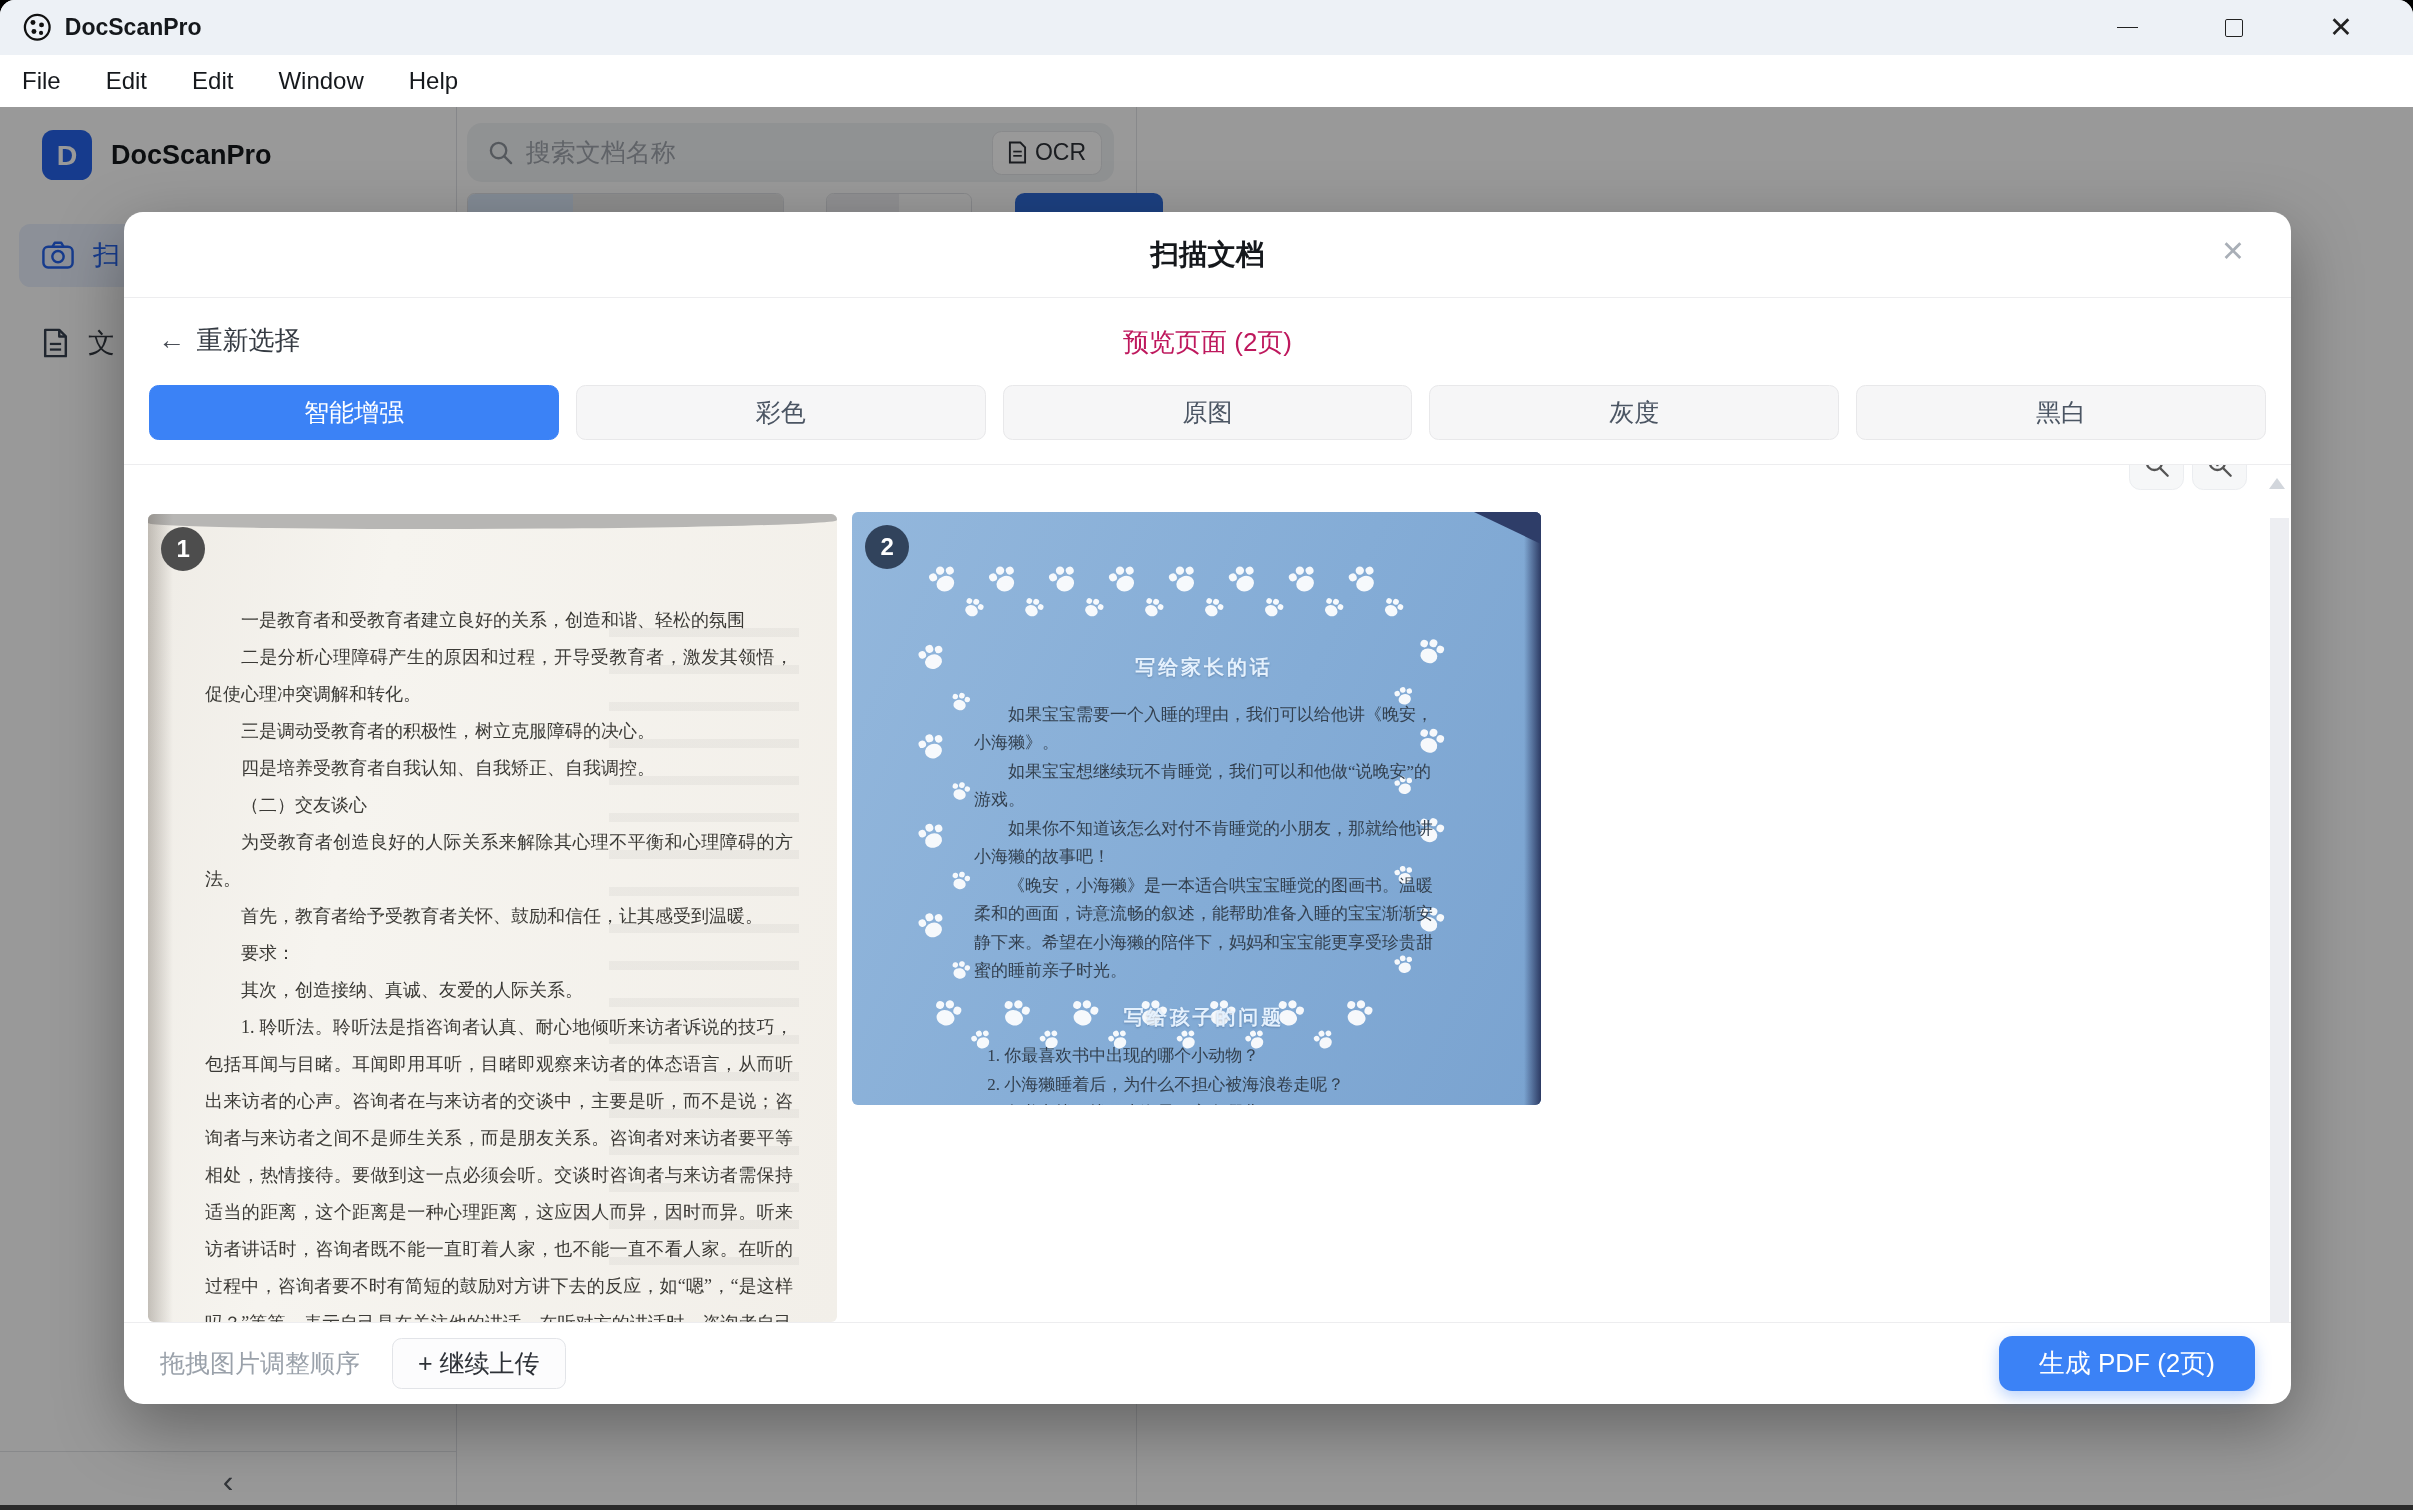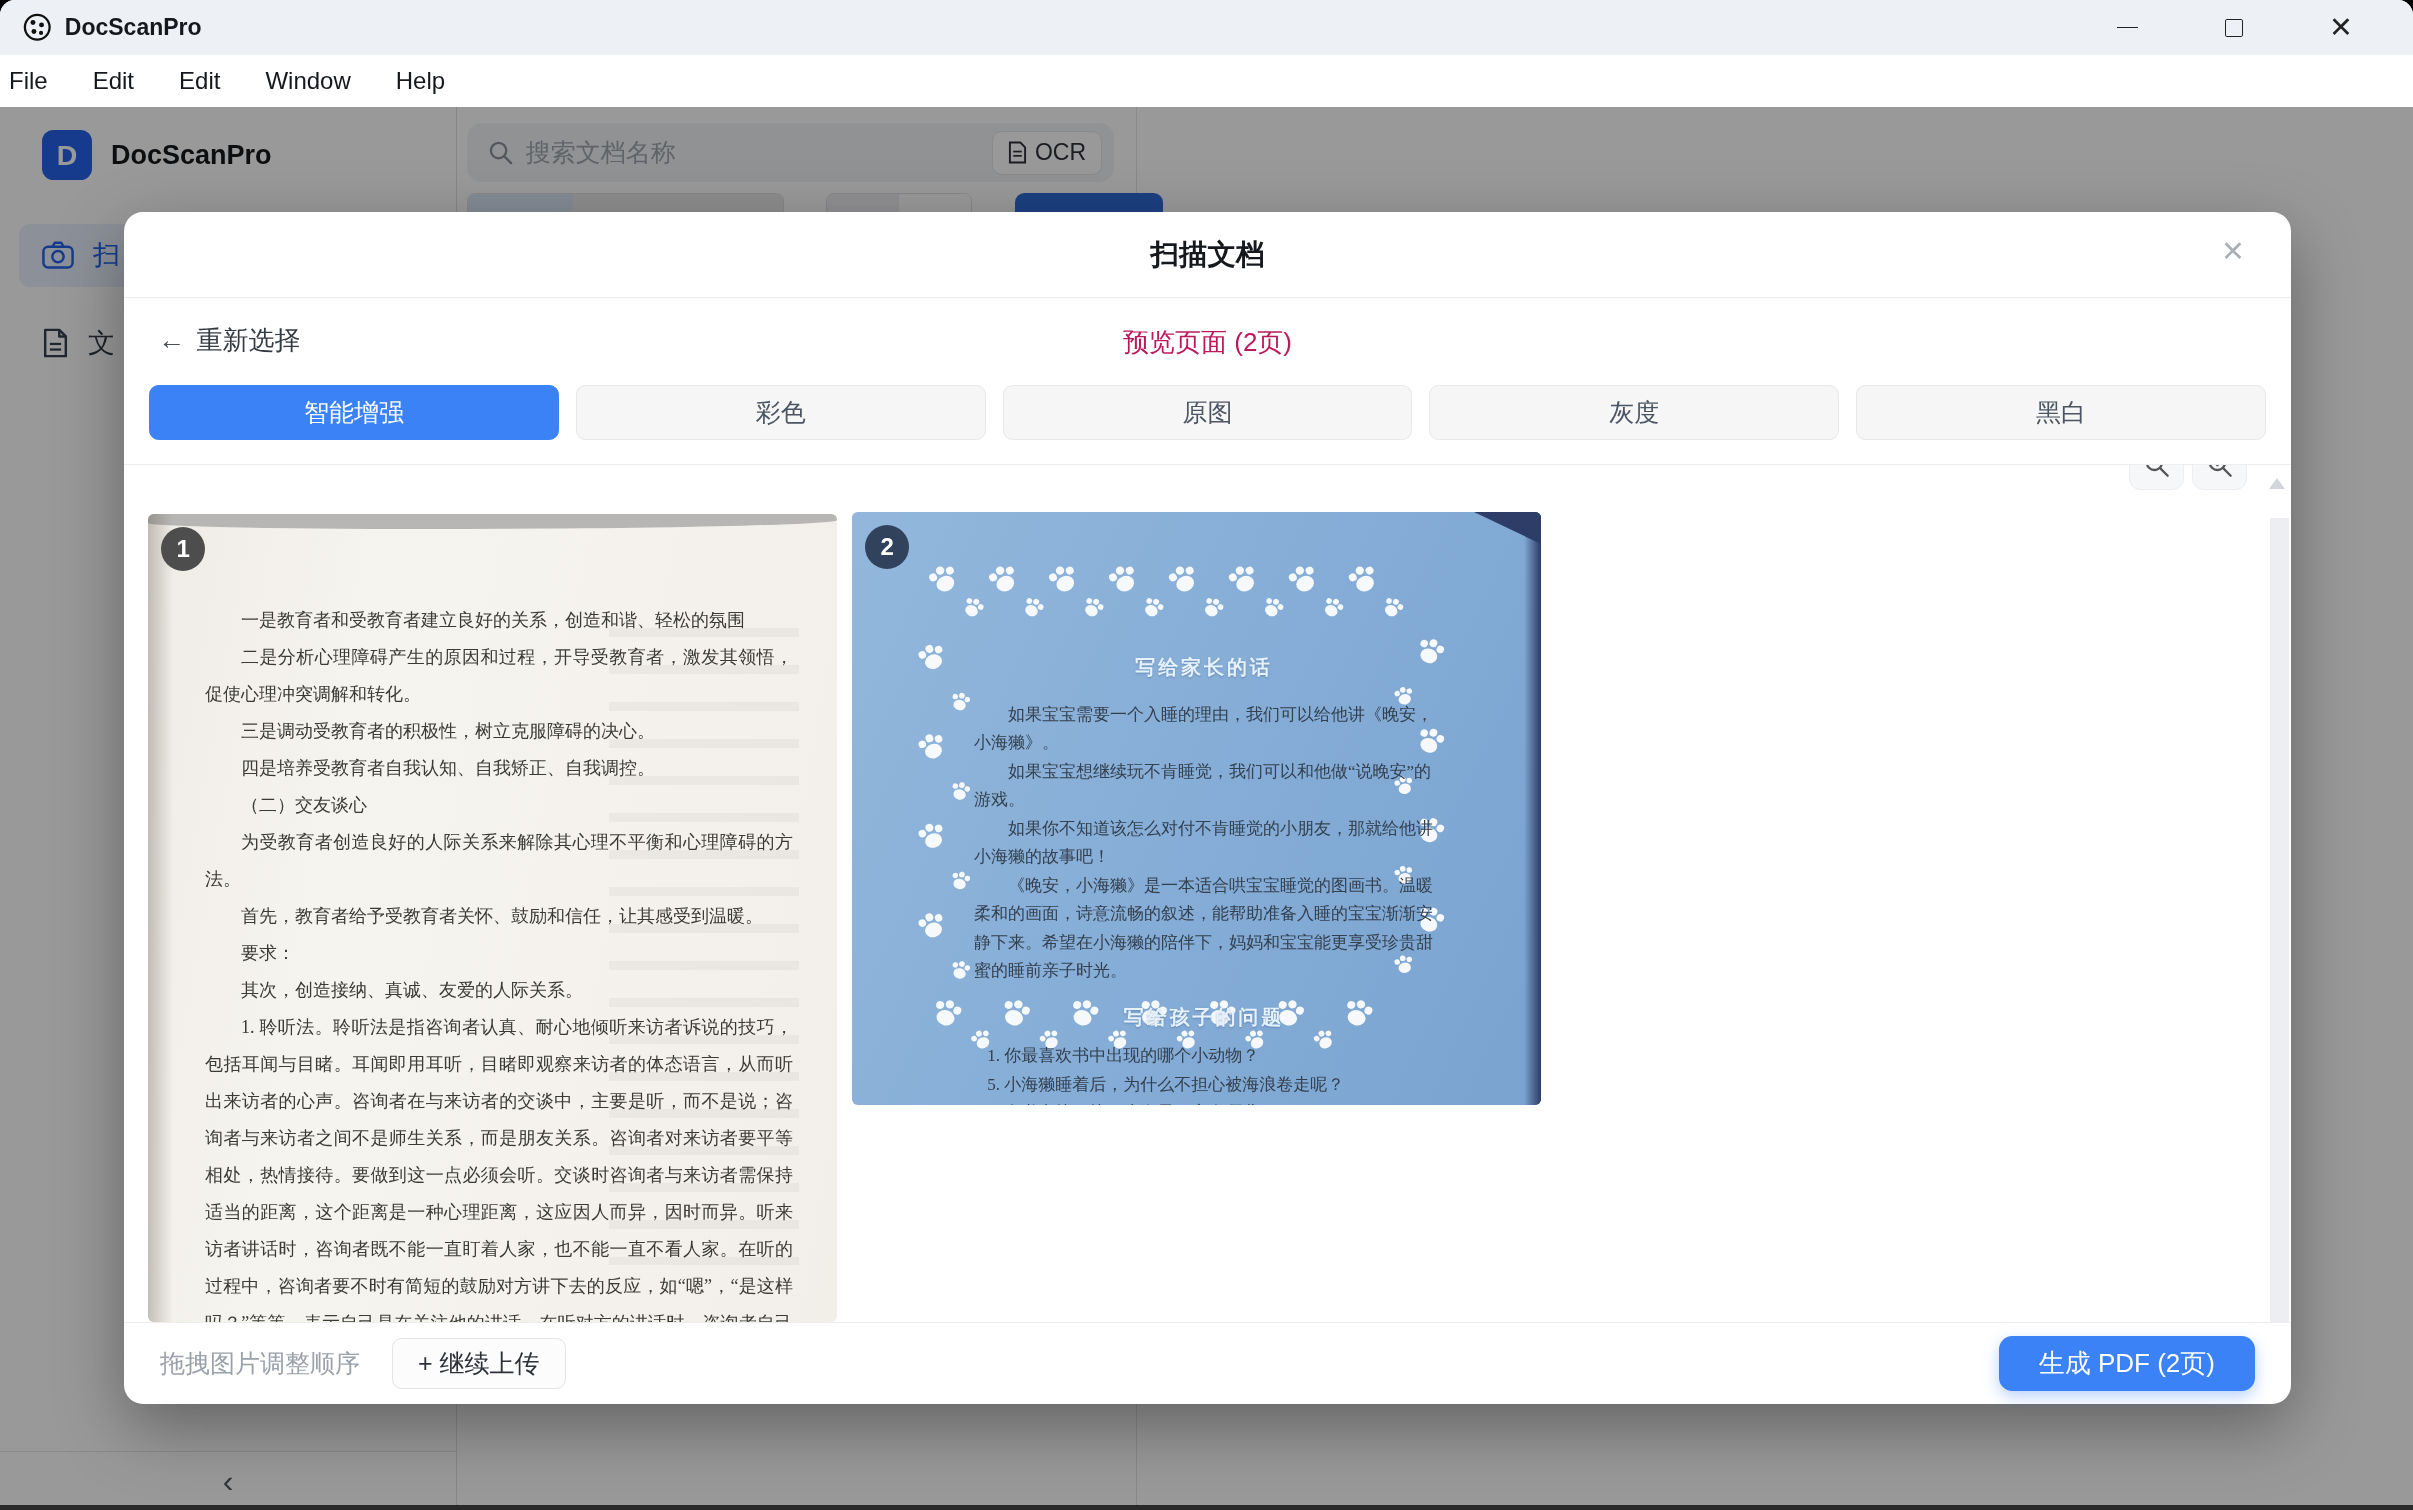--- a/index.html
+++ b/index.html
@@ -10,21 +10,21 @@
   .titlebar { position:absolute; left:0; top:0; right:0; height:55px; background:#edf1f6; display:flex; align-items:center; padding:0 23px; }
   .app-ico { width:28.5px; height:28.5px; margin-right:13.3px; }
   .tb-title { font-size:23px; font-weight:600; color:#15181c; }
   .tb-controls { margin-left:auto; display:flex; align-items:center; gap:63px; padding-right:27px; }
   .wc { width:44px; height:38px; display:flex; align-items:center; justify-content:center; cursor:pointer; }
   .wc-min i { display:block; width:21px; height:1.9px; background:#222; }
   .wc-max i { display:block; width:18px; height:18px; border:1.9px solid #222; border-radius:1.9px; }
   .wc-close { font-size:28.5px; color:#222; font-weight:300; line-height:1; }
 
   
-  .menubar { position:absolute; left:0; top:55px; right:0; height:52px; background:#fff; display:flex; align-items:center; gap:45px; padding-left:9px; }
+  .menubar { position:absolute; left:0; top:55px; right:0; height:52px; background:#fff; display:flex; align-items:center; gap:45px; padding-left:22px; }
   .menu-item { font-size:24px; color:#15181c; cursor:pointer; }
 
   
   .appbody { position:absolute; left:0; top:107px; right:0; bottom:0; background:#fff; }
   .sidebar { position:absolute; left:0; top:0; width:457px; bottom:0; border-right:1px solid #dfe2e6; background:#fff; }
   .brand-row { display:flex; align-items:center; gap:19px; padding:23px 0 0 42px; }
   .brand-logo { width:50px; height:50px; border-radius:11.4px; background:#2563eb; color:#fff; font-size:28.5px; font-weight:700; display:flex; align-items:center; justify-content:center; }
   .brand-name { font-size:27px; font-weight:700; color:#15181c; }
   .nav { margin-top:44px; padding:0 19px; }
   .nav-item { display:flex; align-items:center; gap:19px; padding:13.3px 23px; border-radius:11.4px; margin-bottom:25px; font-size:27px; color:#343a42; cursor:pointer; }
@@ -322,21 +322,21 @@
             </g>
         </svg>
         <div class="p2-text">
           <div class="p2-h p2-h1">写给家长的话</div>
           <p class="ind">如果宝宝需要一个入睡的理由，我们可以给他讲《晚安，小海獭》。</p>
           <p class="ind">如果宝宝想继续玩不肯睡觉，我们可以和他做“说晚安”的游戏。</p>
           <p class="ind">如果你不知道该怎么对付不肯睡觉的小朋友，那就给他讲小海獭的故事吧！</p>
           <p class="ind">《晚安，小海獭》是一本适合哄宝宝睡觉的图画书。温暖柔和的画面，诗意流畅的叙述，能帮助准备入睡的宝宝渐渐安静下来。希望在小海獭的陪伴下，妈妈和宝宝能更享受珍贵甜蜜的睡前亲子时光。</p>
           <div class="p2-h p2-h2">写给孩子的问题</div>
           <p class="p2-q">1. 你最喜欢书中出现的哪个小动物？</p>
-          <p class="p2-q">5. 小海獭睡着后，为什么不担心被海浪卷走呢？</p>
+          <p class="p2-q">2. 小海獭睡着后，为什么不担心被海浪卷走呢？</p>
           <p class="p2-q">3. 在书中找一找，小海星一家在哪儿？</p>
 
         </div>
         <div class="p2-edge"></div>
         <div class="p2-corner"></div>
       </div>
     </div>
 
     <div class="m-footer">
       <span class="drag-hint">拖拽图片调整顺序</span>

